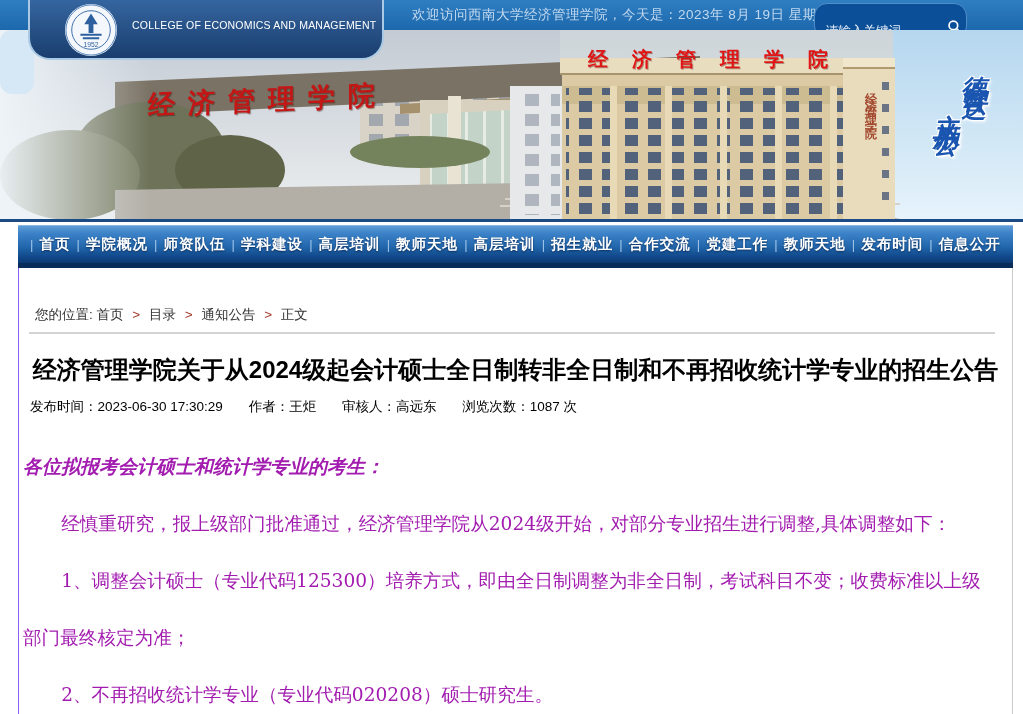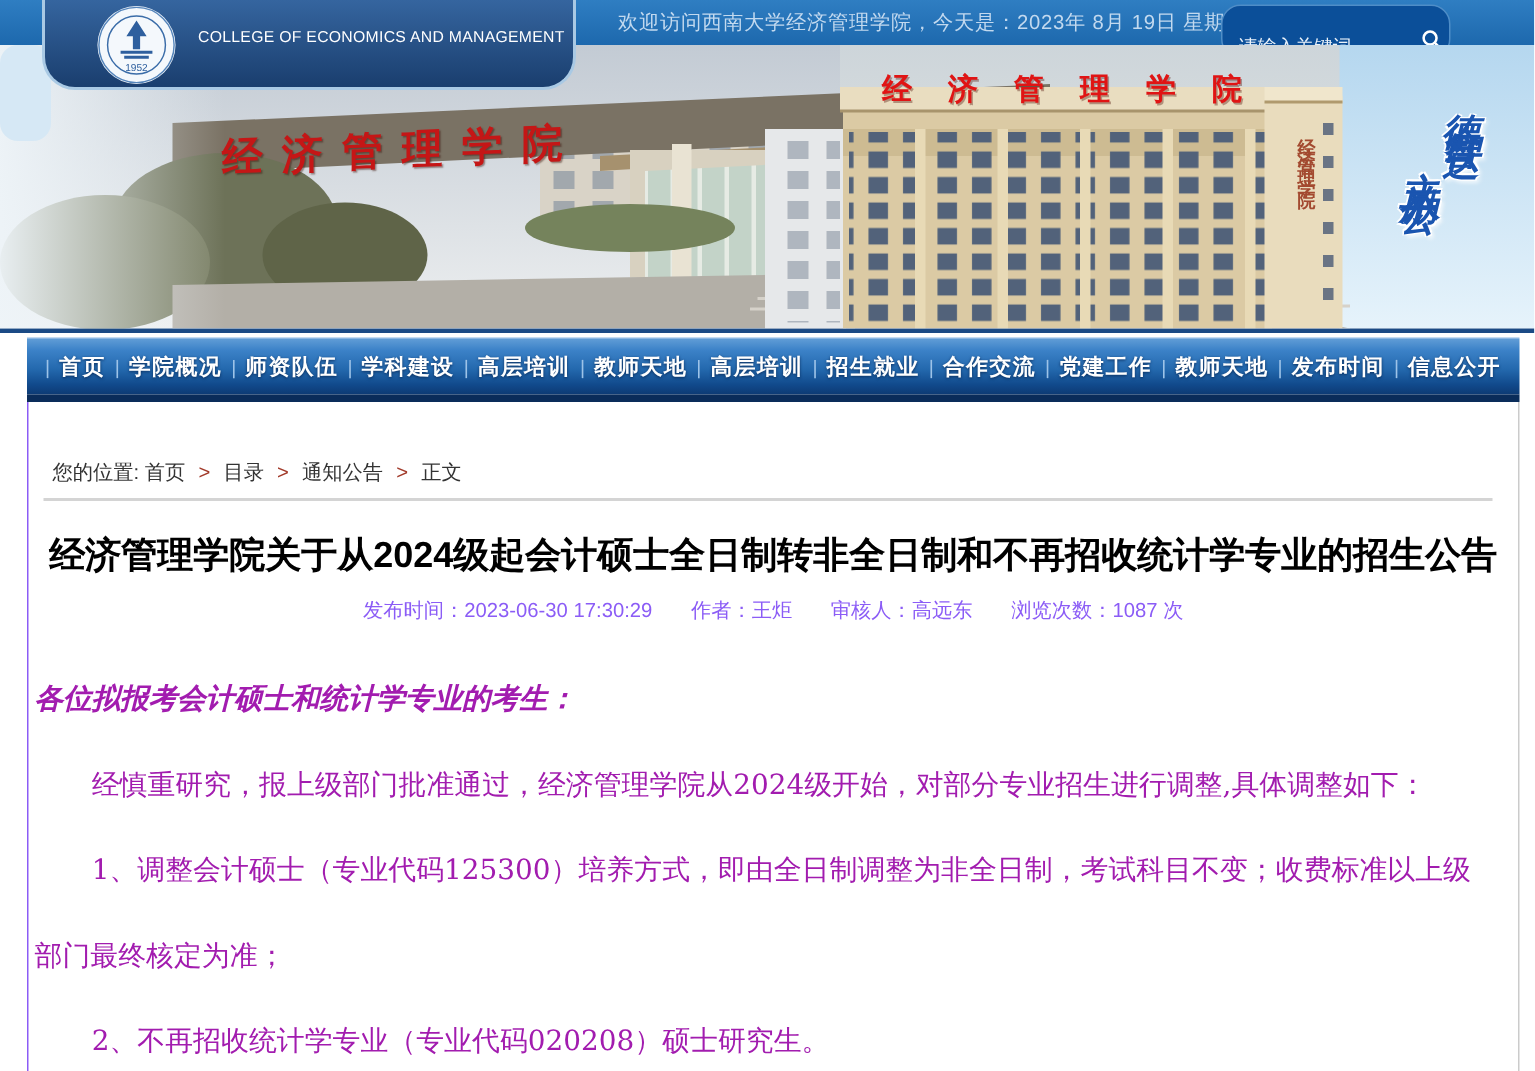--- a/index.html
+++ b/index.html
@@ -45,21 +45,21 @@
          text-shadow:0 1px 2px #0a2c5a;cursor:pointer;white-space:nowrap;}
   .nsep{color:#9dc3e8;font-size:13px;}
   
   .content{margin:0 10px 0 18px;height:446px;background:#fff;box-sizing:border-box;overflow:hidden;
            border-left:1px solid #8b5cf6;border-right:1px solid #cbcbcb;}
   .crumb{padding:38px 0 0 16px;font-size:13.5px;color:#333;}
   .crumb a{color:#333;text-decoration:none;cursor:pointer;}
   .csep{color:#a23a2a;margin:0 5px;}
   .rule{margin:8px 17px 0 10px;border-top:2px solid #d4d4d4;}
   .title{margin:20px 0 0;text-align:center;font-size:24px;font-weight:bold;color:#000;}
-  .meta{margin-top:12px;text-align:center;font-size:13.5px;color:#8b5cf6;}
+  .meta{margin-top:12px;text-align:left;font-size:13.5px;color:#000000;}
   .mi{margin:0 11px;white-space:nowrap;}
   .article{padding:22px 30px 0 4px;font-family:"DejaVu Serif","Liberation Serif",serif;
            font-size:18.6px;color:#a21caf;}
   .article p{margin:0;line-height:57px;}
   .salutation{font-weight:bold;font-style:italic;font-size:19px;}
   .indent{text-indent:2.05em;}
 </style>
 </head>
 <body>
 

